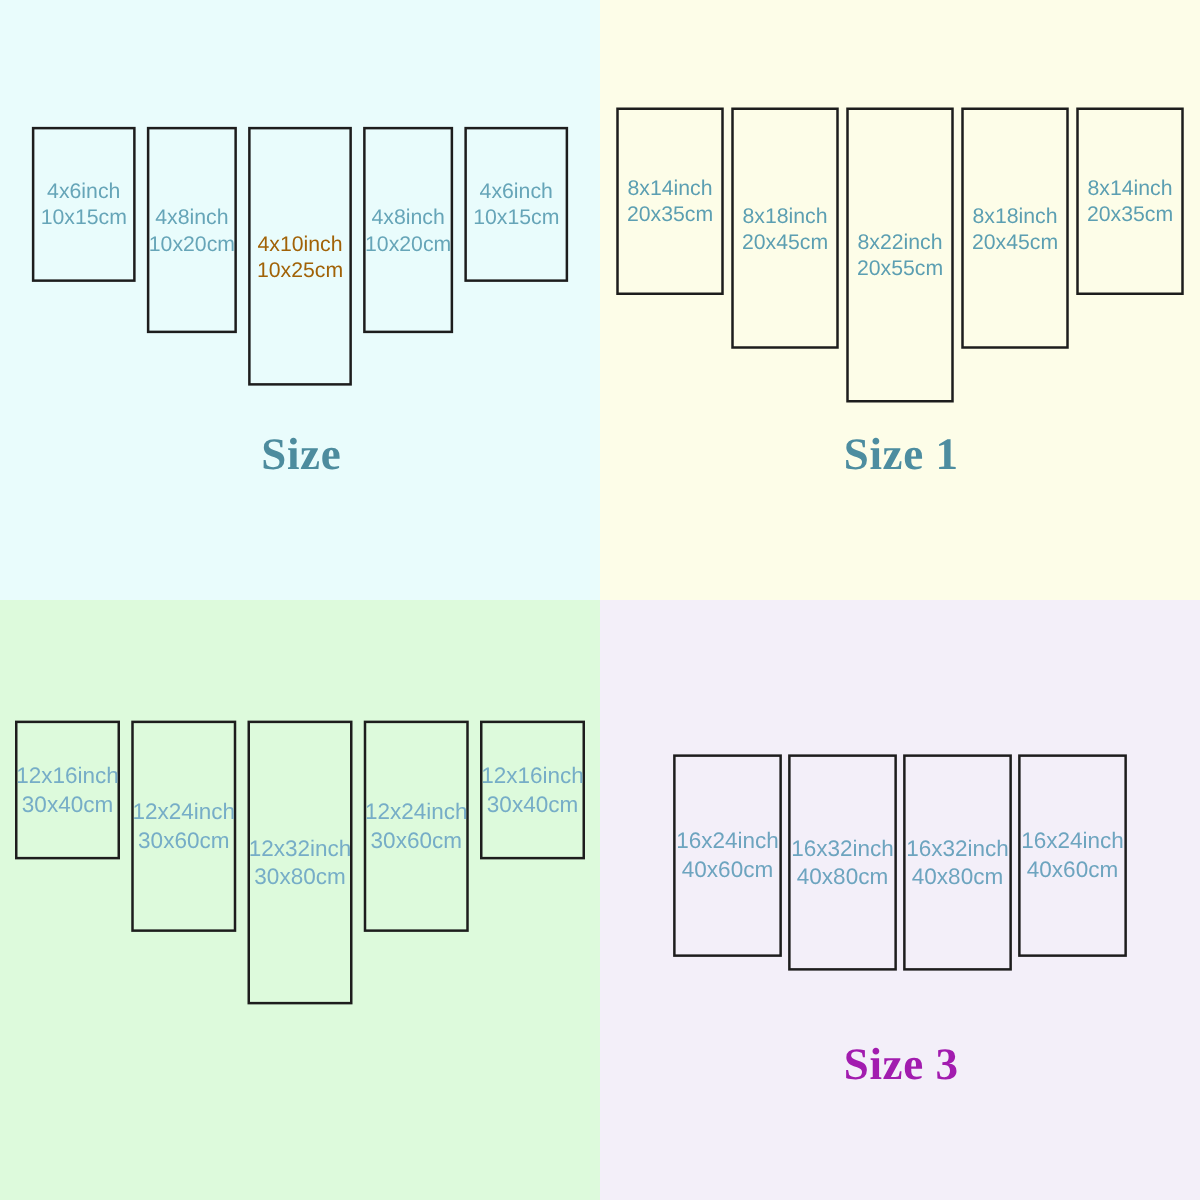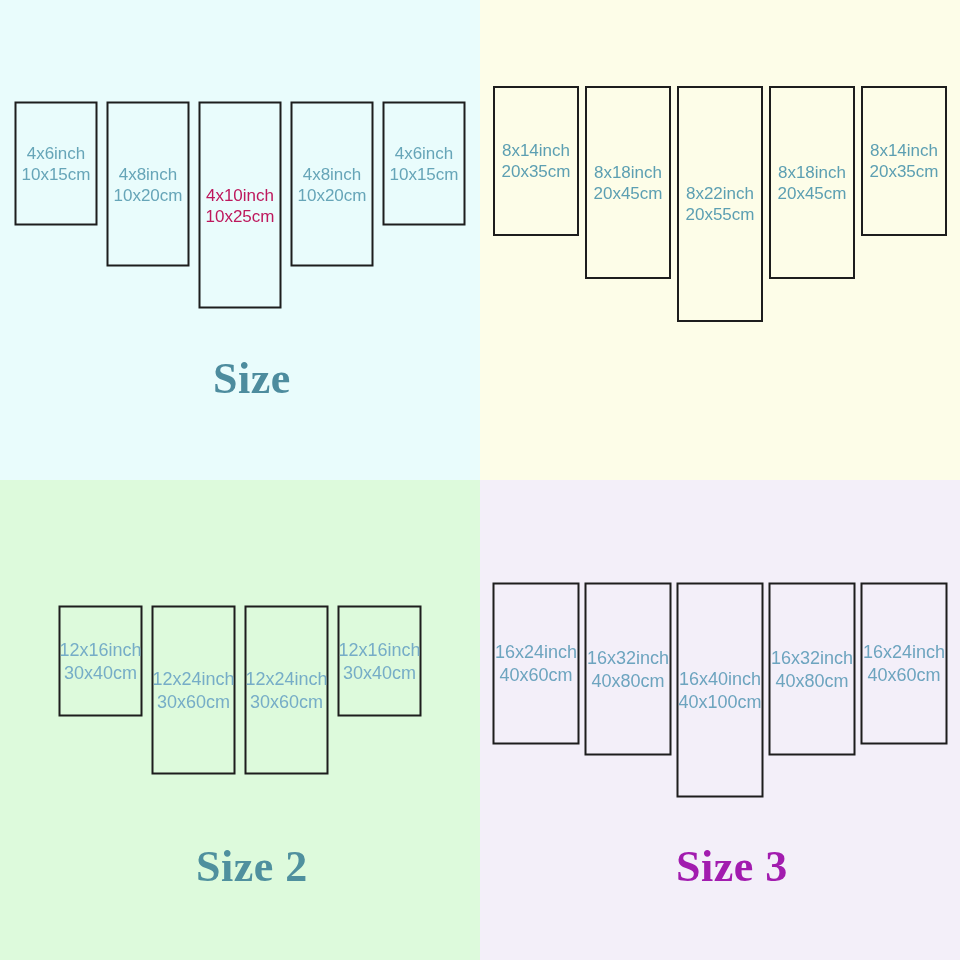--- a/index.html
+++ b/index.html
@@ -48,44 +48,44 @@
     white-space: nowrap;
     line-height: 21px;
   }
   .panel-label .line { display: block; }
 
   .q0 .panel-label, .q1 .panel-label { font-size: 17px; letter-spacing: 0px; }
   .q2 .panel-label, .q3 .panel-label { font-size: 18px; line-height: 23px; }
 
   
   .q0 .p0, .q0 .p4 { width: 83px; height: 124px; }
-  .q0 .p1, .q0 .p3 { width: 83px; height: 165px; }
+  .q0 .p1, .q0 .p3 { width: 72px; height: 165px; }
   .q0 .p2           { width: 83px; height: 207px; }
 
   .q1 .p0, .q1 .p4 { width: 86px; height: 150px; }
   .q1 .p1, .q1 .p3 { width: 86px; height: 193px; }
   .q1 .p2           { width: 86px; height: 236px; }
 
   .q2 .p0, .q2 .p4 { width: 84px; height: 111px; }
   .q2 .p1, .q2 .p3 { width: 84px; height: 169px; }
   .q2 .p2           { width: 84px; height: 227px; }
 
   .q3 .p0, .q3 .p4 { width: 87px; height: 162px; }
   .q3 .p1, .q3 .p3 { width: 87px; height: 173px; }
   .q3 .p2           { width: 87px; height: 215px; }
 
   .quadrant-title {
     position: absolute;
     left: 0;
     width: 100%;
-    margin: 12px;
+    margin: 1px;
     text-align: center;
     font-family: "Liberation Serif", serif;
     font-weight: bold;
-    font-size: 44px;
+    font-size: 36px;
     letter-spacing: 0.5px;
   }
   .q0 .quadrant-title, .q1 .quadrant-title { top: 341px; }
   .q2 .quadrant-title, .q3 .quadrant-title { top: 349px; }
 </style>
 </head>
 <body>
 
 <div class="grid">
 
@@ -97,21 +97,21 @@
           <span class="line">10x15cm</span>
         </div>
       </div>
       <div class="panel p1">
         <div class="panel-label" style="color: rgb(102, 165, 184);">
           <span class="line">4x8inch</span>
           <span class="line">10x20cm</span>
         </div>
       </div>
       <div class="panel p2">
-        <div class="panel-label" style="color: #be185d;">
+        <div class="panel-label" style="color: #a16207;">
           <span class="line">4x10inch</span>
           <span class="line">10x25cm</span>
         </div>
       </div>
       <div class="panel p3">
         <div class="panel-label" style="color: rgb(102, 165, 184);">
           <span class="line">4x8inch</span>
           <span class="line">10x20cm</span>
         </div>
       </div>
@@ -151,72 +151,72 @@
           <span class="line">20x45cm</span>
         </div>
       </div>
       <div class="panel p4">
         <div class="panel-label" style="color: rgb(92, 159, 178);">
           <span class="line">8x14inch</span>
           <span class="line">20x35cm</span>
         </div>
       </div>
     </div>
+    <h2 class="quadrant-title" style="color: rgb(77, 141, 160);">Size 1</h2>
   </section>
 
   <section class="quadrant q2" style="background: rgb(221, 250, 220);">
     <div class="panel-row">
       <div class="panel p0">
         <div class="panel-label" style="color: rgb(118, 173, 199);">
           <span class="line">12x16inch</span>
           <span class="line">30x40cm</span>
         </div>
       </div>
       <div class="panel p1">
         <div class="panel-label" style="color: rgb(118, 173, 199);">
           <span class="line">12x24inch</span>
           <span class="line">30x60cm</span>
         </div>
       </div>
+      <div class="panel p2">
+        <div class="panel-label" style="color: rgb(118, 173, 199);">
+          <span class="line">12x32inch</span>
+          <span class="line">30x80cm</span>
+        </div>
+      </div>
       <div class="panel p3">
         <div class="panel-label" style="color: rgb(118, 173, 199);">
           <span class="line">12x24inch</span>
           <span class="line">30x60cm</span>
         </div>
       </div>
       <div class="panel p4">
         <div class="panel-label" style="color: rgb(118, 173, 199);">
           <span class="line">12x16inch</span>
           <span class="line">30x40cm</span>
         </div>
       </div>
     </div>
-    <h2 class="quadrant-title" style="color: rgb(79, 144, 158);">Size 2</h2>
   </section>
 
   <section class="quadrant q3" style="background: rgb(243, 239, 249);">
     <div class="panel-row">
       <div class="panel p0">
         <div class="panel-label" style="color: rgb(109, 164, 191);">
           <span class="line">16x24inch</span>
           <span class="line">40x60cm</span>
         </div>
       </div>
       <div class="panel p1">
         <div class="panel-label" style="color: rgb(109, 164, 191);">
           <span class="line">16x32inch</span>
           <span class="line">40x80cm</span>
         </div>
       </div>
-      <div class="panel p2">
-        <div class="panel-label" style="color: rgb(109, 164, 191);">
-          <span class="line">16x40inch</span>
-          <span class="line">40x100cm</span>
-        </div>
-      </div>
       <div class="panel p3">
         <div class="panel-label" style="color: rgb(109, 164, 191);">
           <span class="line">16x32inch</span>
           <span class="line">40x80cm</span>
         </div>
       </div>
       <div class="panel p4">
         <div class="panel-label" style="color: rgb(109, 164, 191);">
           <span class="line">16x24inch</span>
           <span class="line">40x60cm</span>

